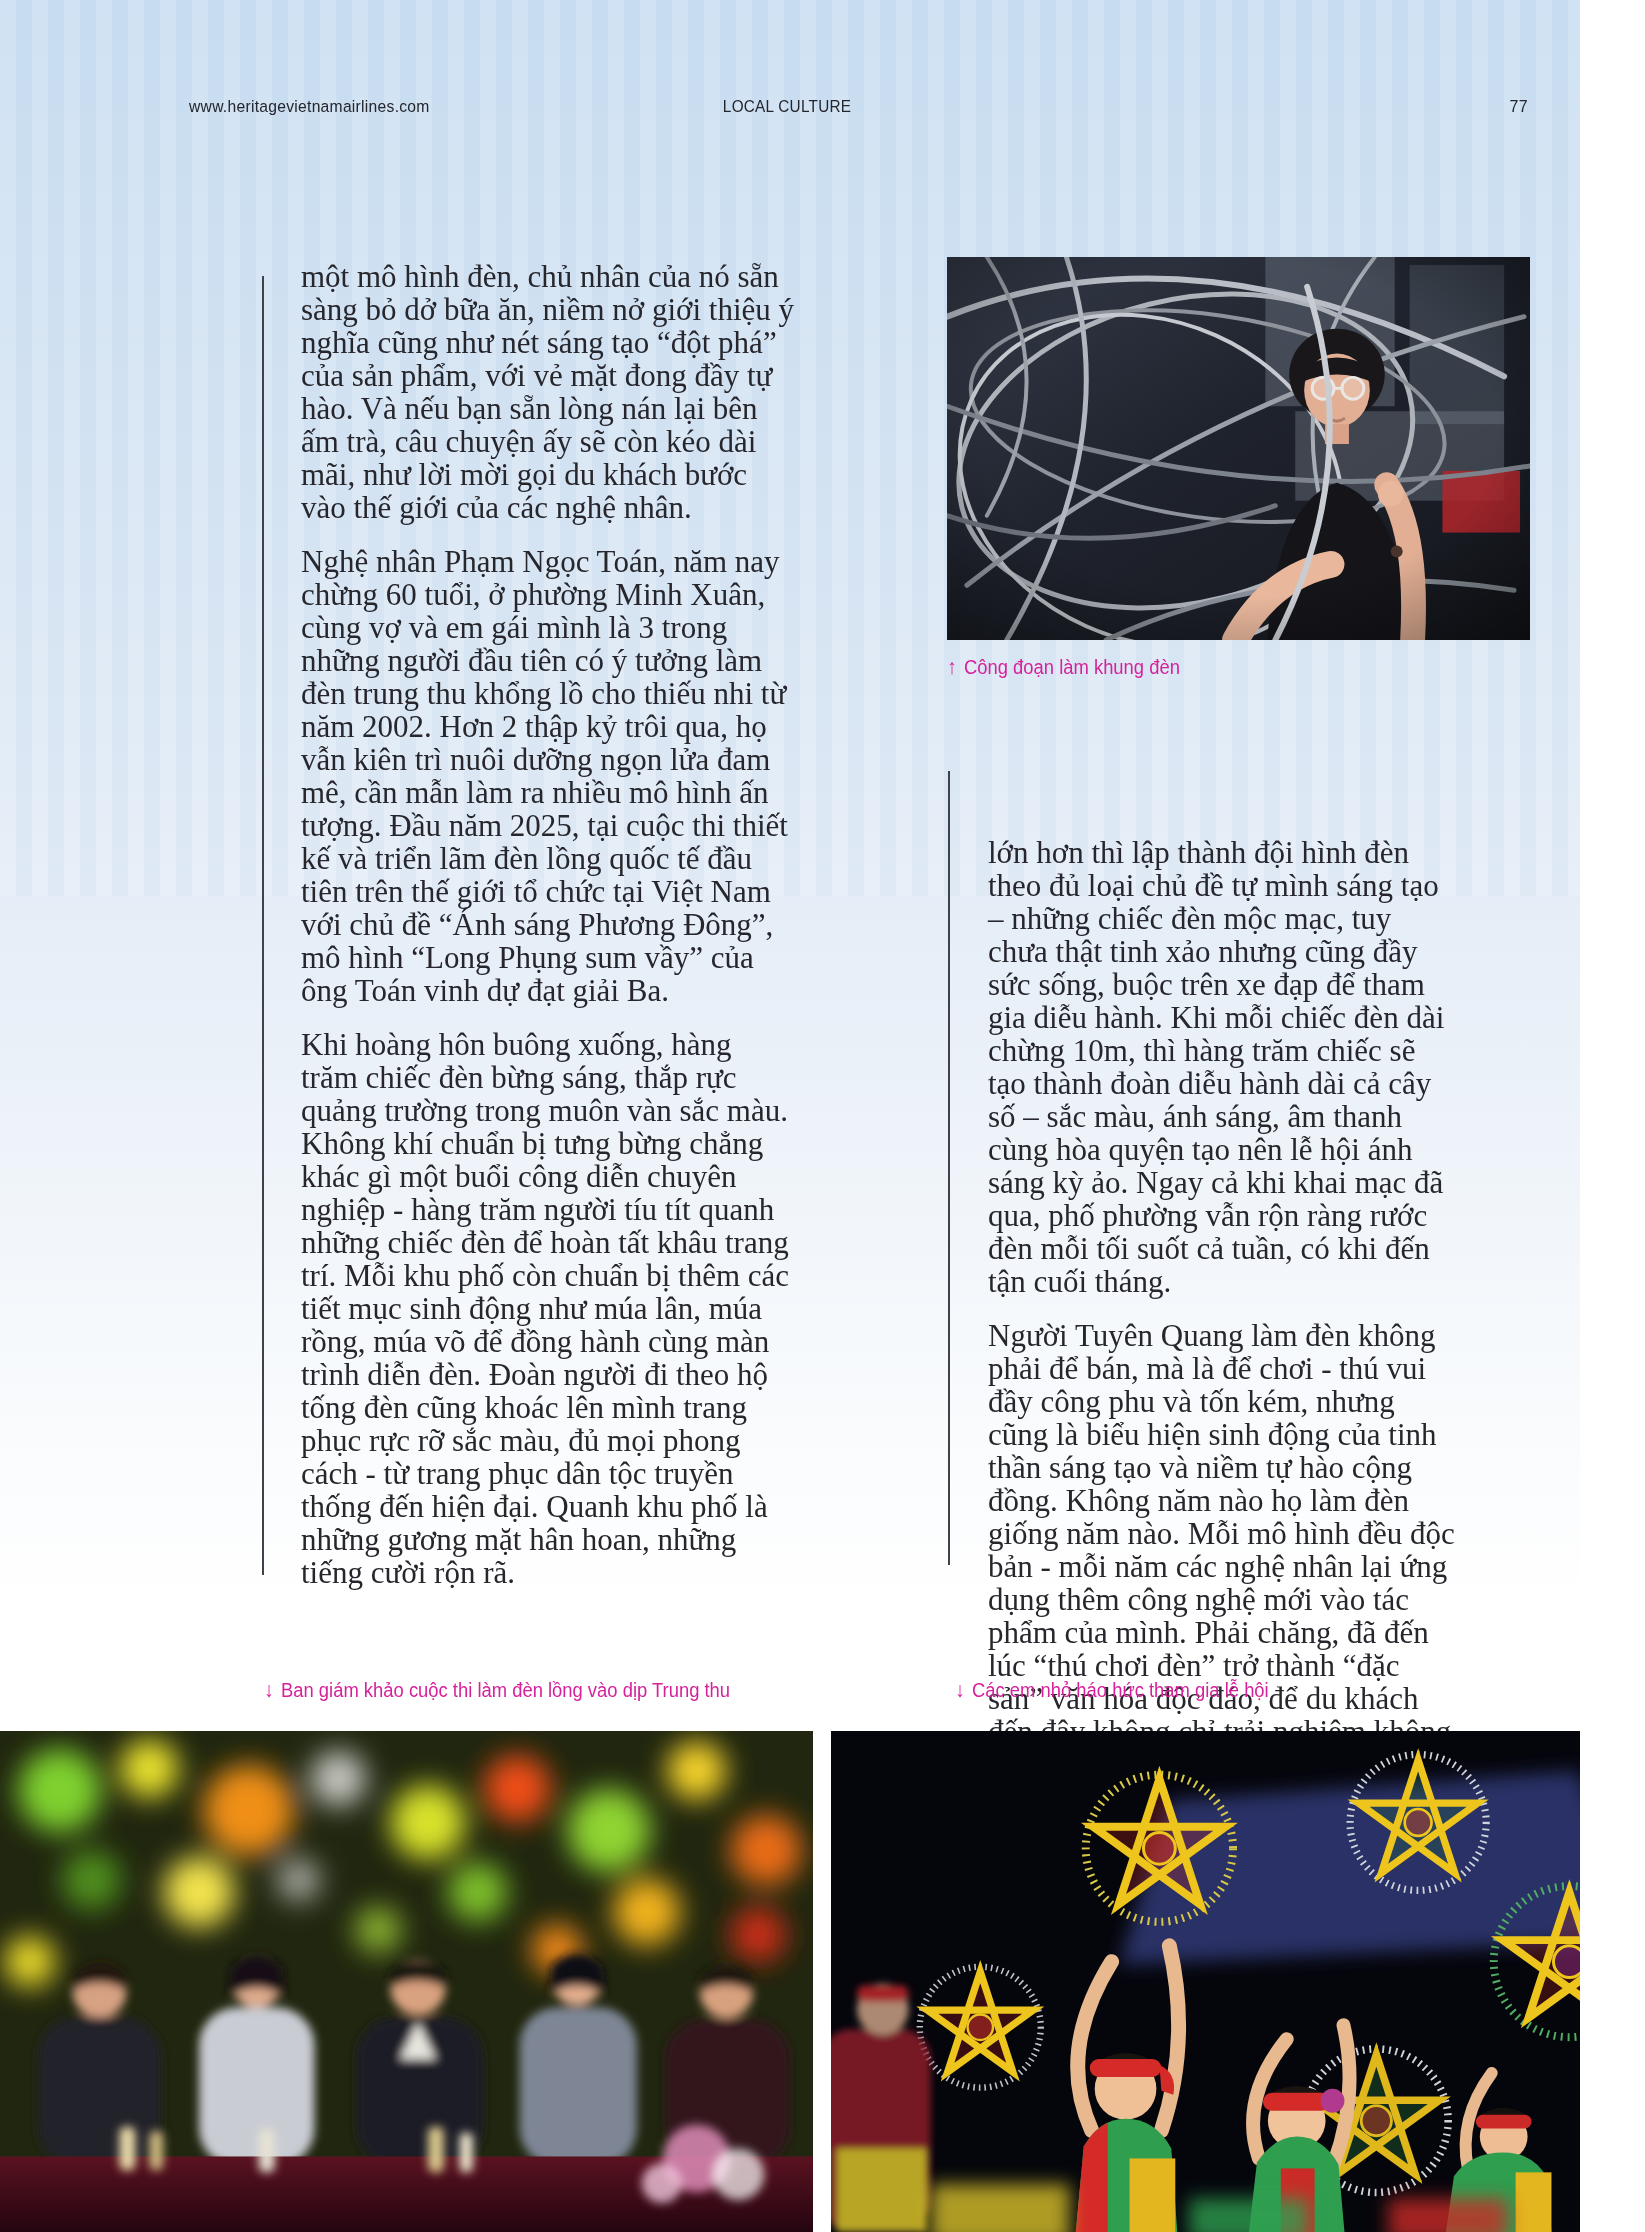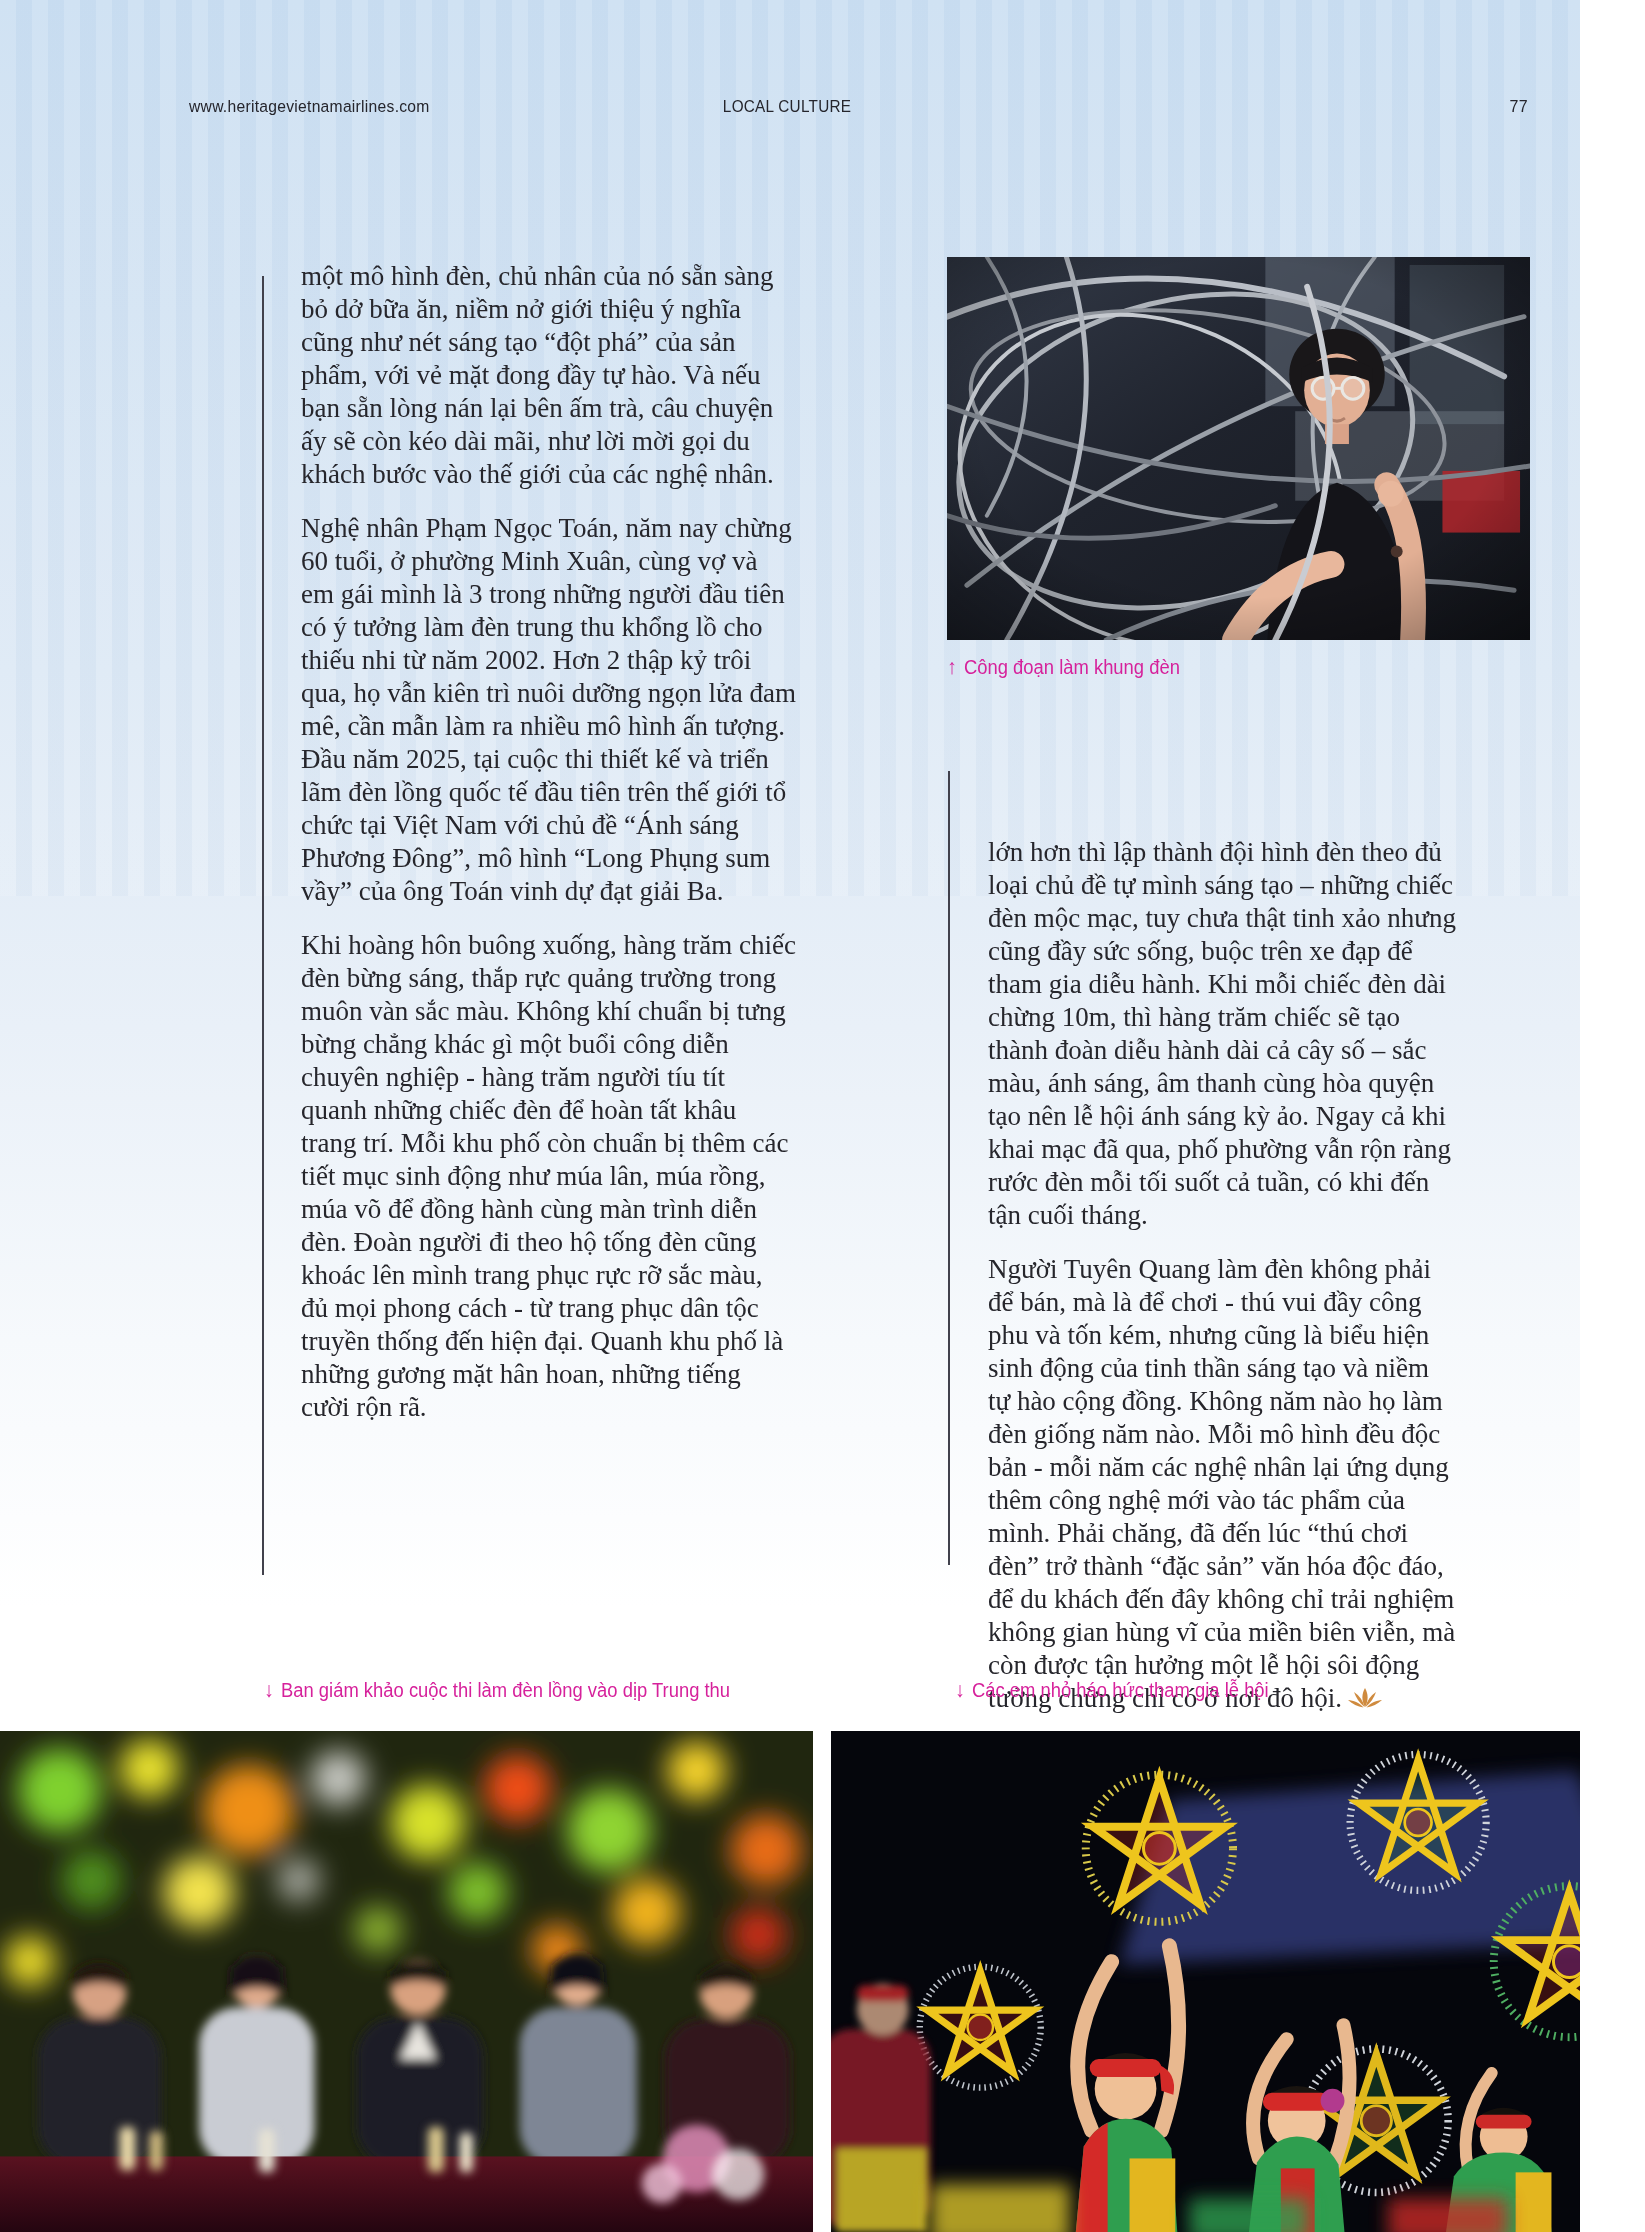--- a/index.html
+++ b/index.html
@@ -18,21 +18,21 @@
   .hdr{position:absolute;top:96px;font-family:"Liberation Sans","DejaVu Sans",sans-serif;
        font-size:17.4px;letter-spacing:0.3px;color:#25252c;white-space:nowrap;}
   .hdr-left{left:189px;transform:scaleX(.9);transform-origin:left center;}
   .hdr-center{left:50%;transform:translateX(-52%) scaleX(.88);}
   .hdr-right{left:1508px;transform:scaleX(.92);transform-origin:right center;}
   
   .rule{position:absolute;width:2px;background:#41414c;}
   .rule-left{left:262px;top:276px;height:1299px;}
   .rule-right{left:948px;top:771px;height:794px;}
   
-  .col{position:absolute;font-size:27px;line-height:33px;text-align:left;}
+  .col{position:absolute;font-size:31px;line-height:33px;text-align:left;}
   .col p{margin:0 0 21px 0;}
   .col p:last-child{margin-bottom:0;}
   .col-left{left:301px;top:260px;width:495px;}
   .col-right{left:988px;top:792px;width:468px;margin-top:44px;}
   .lotus{display:inline-block;vertical-align:-3px;margin-left:6px;}
   
   .caption{position:absolute;font-family:"Liberation Sans","DejaVu Sans",sans-serif;
            color:var(--caption-pink,#d6219b);font-size:20px;white-space:nowrap;
            transform:scaleX(.92);transform-origin:left center;}
   .cap-arrow{font-weight:700;margin-right:8px;font-size:21px;}

